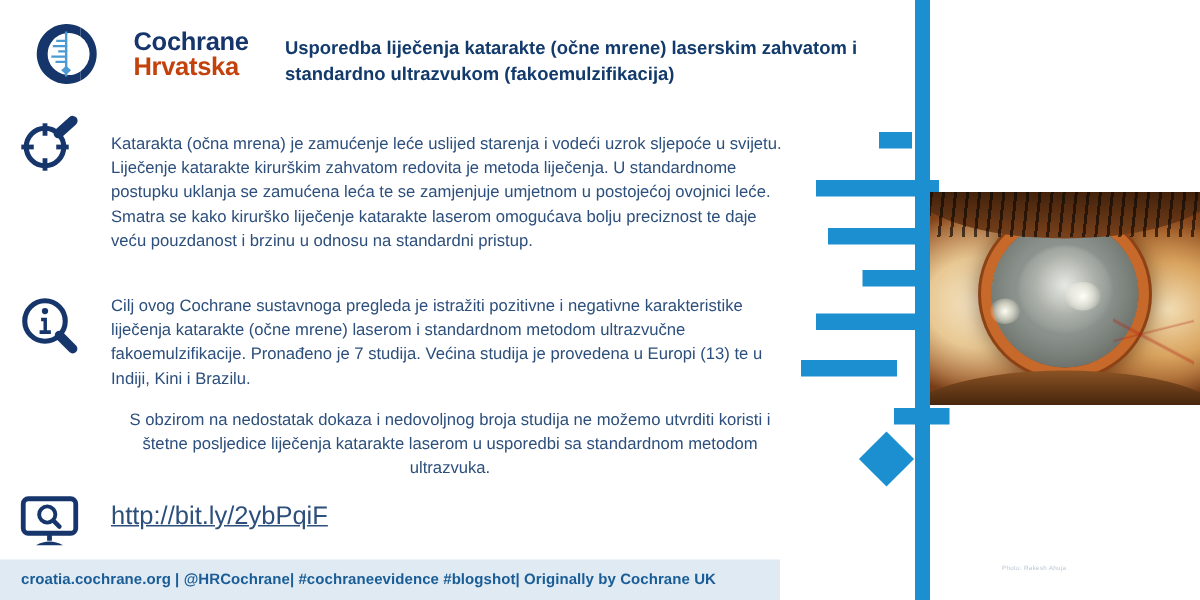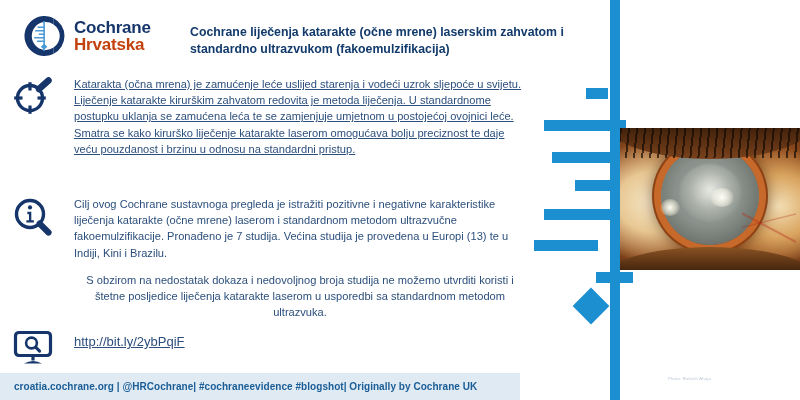--- a/index.html
+++ b/index.html
@@ -124,21 +124,21 @@
     font-size: 4.2px;
     color: #b9c6d4;
     letter-spacing: .2px;
     white-space: nowrap;
   }
 
   
   #logo-block {
     position: absolute;
     left: 22px; top: 14px;
-    display: flex; align-items: center; gap: 8px;
+    display: flex; align-items: center; gap: 23px;
   }
   #logo-mark { width: 44px; height: 44px; flex: 0 0 auto; }
   #logo-words { line-height: 1.02; }
   #logo-cochrane {
     font-size: 17px; font-weight: bold; color: #15356b;
     letter-spacing: -0.2px;
   }
   #logo-hrvatska {
     font-size: 17px; font-weight: bold; color: #c2410c;
     letter-spacing: -0.2px;
@@ -163,41 +163,41 @@
   }
   .sec-text {
     position: absolute;
     left: 62px;
     width: 452px;
     font-size: 11.1px;
     line-height: 1.46;
     color: #2c4f7c;
   }
   #sec1 { left: 12px; top: 76px; }
-  #sec1 .sec-text { top: 0; text-decoration: underline; }
+  #sec1 .sec-text { top: 12px; }
   #sec2 { left: 12px; top: 196px; }
   #sec2 .sec-text { top: 0; }
   #sec3-text {
     position: absolute;
     left: 74px; top: 272px;
     width: 452px;
     font-size: 11.1px;
     line-height: 1.46;
     color: #2c4f7c;
     text-align: center;
   }
   #sec-link {
     position: absolute;
     left: 12px; top: 322px;
   }
   #sec-link .sec-icon { top: 4px; }
   #link-url {
     position: absolute;
     left: 62px; top: 12px;
-    font-size: 13px;
+    font-size: 17px;
     color: #2c4f7c;
     text-decoration: underline;
     white-space: nowrap;
   }
 
   
   #footer-bar {
     position: absolute;
     left: 0; bottom: 0;
     width: 520px; height: 27px;
@@ -256,21 +256,21 @@
         <rect x="15.0" y="26.5" width="7.7" height="1.5" fill="#4a9ad6"></rect>
         <path d="M22.1 29.8 l3.3 3.0 -3.3 3.0 -3.3 -3.0 Z" fill="#4a9ad6"></path>
       </svg>
     </span>
     <span id="logo-words">
       <div id="logo-cochrane">Cochrane</div>
       <div id="logo-hrvatska">Hrvatska</div>
     </span>
   </div>
 
-  <div id="poster-title">Cochrane liječenja katarakte (očne mrene) laserskim zahvatom i standardno ultrazvukom (fakoemulzifikacija)</div>
+  <div id="poster-title">Usporedba liječenja katarakte (očne mrene) laserskim zahvatom i standardno ultrazvukom (fakoemulzifikacija)</div>
 
   <div class="section" id="sec1">
     <span class="sec-icon">
       <svg viewBox="0 0 42 42" width="42" height="42" aria-hidden="true">
         <circle cx="18" cy="22" r="12.5" fill="none" stroke="#15356b" stroke-width="3.4"></circle>
         <line x1="18" y1="6.2" x2="18" y2="14.5" stroke="#15356b" stroke-width="3.2"></line>
         <line x1="18" y1="29.5" x2="18" y2="37.8" stroke="#15356b" stroke-width="3.2"></line>
         <line x1="2.2" y1="22" x2="10.5" y2="22" stroke="#15356b" stroke-width="3.2"></line>
         <line x1="25.5" y1="22" x2="33.8" y2="22" stroke="#15356b" stroke-width="3.2"></line>
         <line x1="27.0" y1="13.0" x2="36.5" y2="4.5" stroke="#15356b" stroke-width="6.5" stroke-linecap="round"></line>

